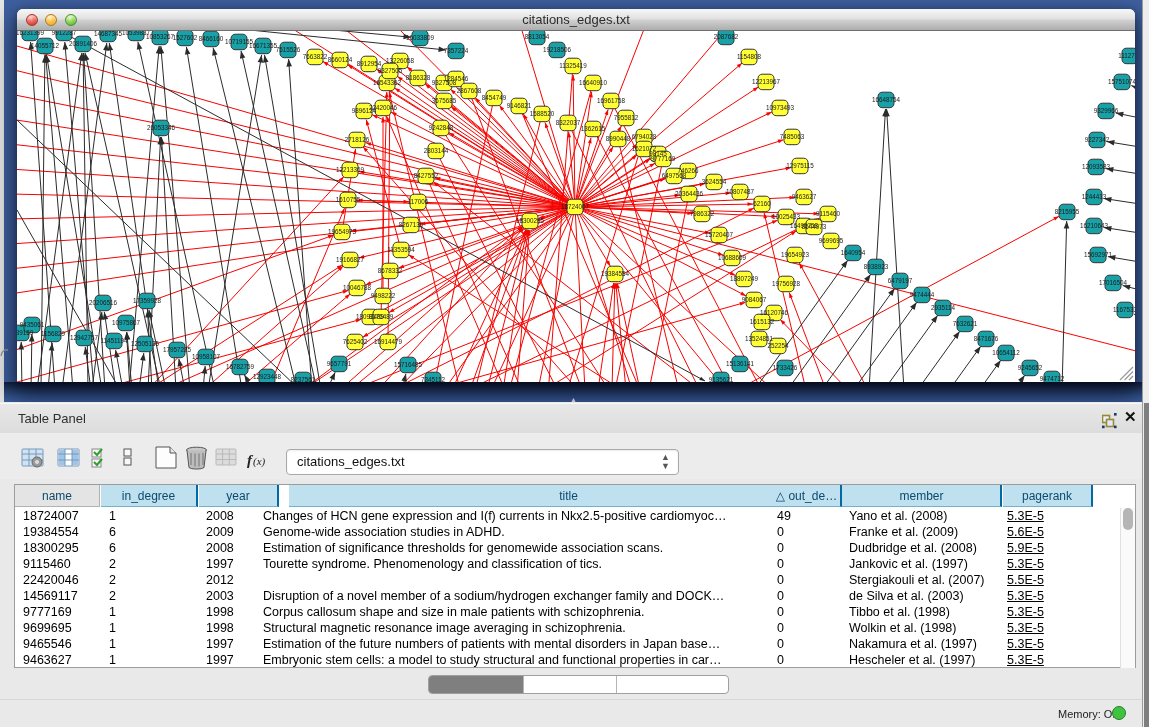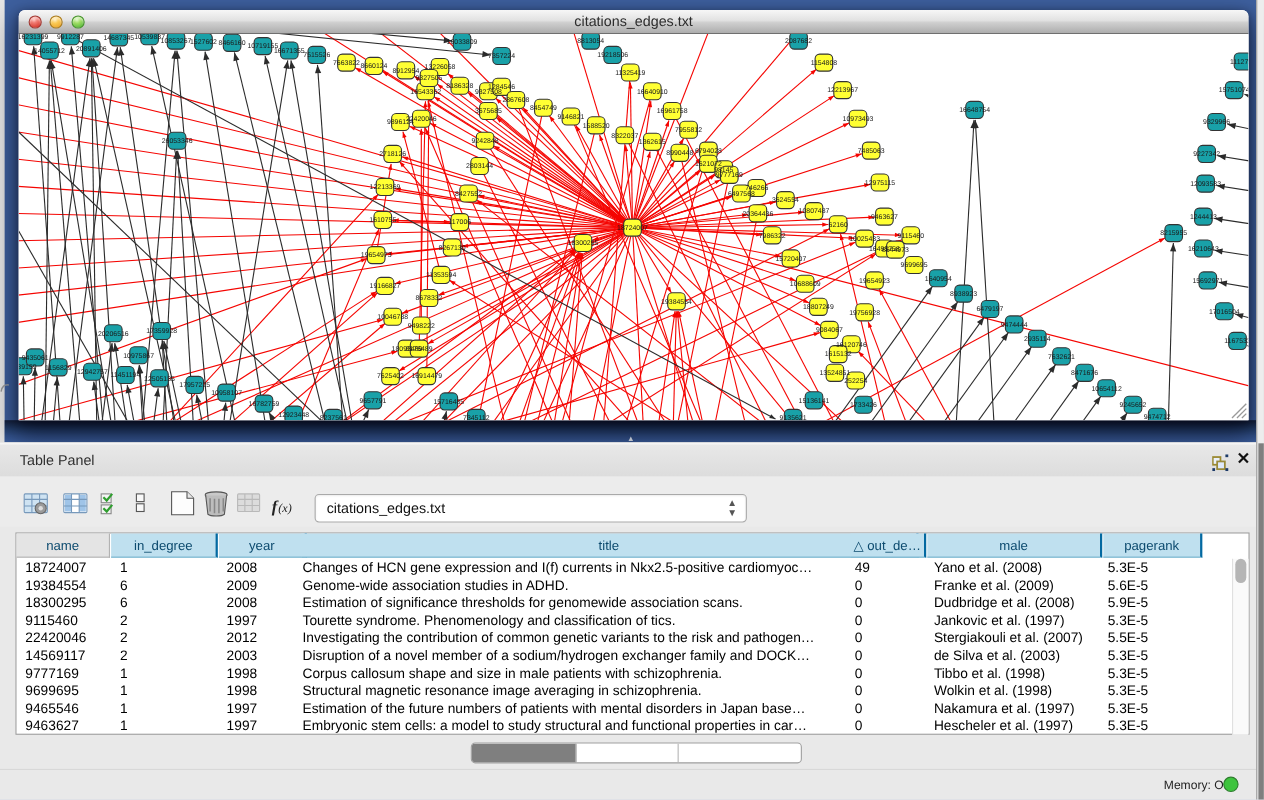--- a/index.html
+++ b/index.html
@@ -56,24 +56,24 @@
 #thead { position:absolute; left:0; top:0; width:1120px; height:22px; font-size:12px; color:#0c4a6e; }
 #thead span { position:absolute; top:0; height:22px; line-height:22px; text-align:center;
   background:#bfe0ef; border-right:2px solid #0369a1; border-bottom:1px solid #74b2cc; }
 #thead span.gray { background:#e4e4e4; border-right:1px solid #b2b2b2; border-bottom:1px solid #b2b2b2; }
 #tbody { position:absolute; left:0; top:23px; width:1120px; font-size:12.5px; color:#000; }
 .tr { position:relative; height:16px; line-height:16px; white-space:nowrap; }
 .tr span { position:absolute; top:0; overflow:hidden; }
 .c0 { left:8px;   width:90px;  }
 .c1 { left:94px;  width:90px;  }
 .c2 { left:191px; width:70px;  }
-.c3 { left:260px; width:494px; }
+.c3 { left:248px; width:494px; }
 .c4 { left:762px; width:62px;  }
 .c5 { left:834px; width:155px; }
-.c6 { left:992px; width:95px;  }
+.c6 { left:992px; width:95px;text-decoration:underline;  }
 #vsb { position:absolute; left:1105px; top:23px; width:15px; height:160px; background:#fafafa; border-left:1px solid #e0e0e0; }
 #vsb .th { position:absolute; left:2px; top:0px; width:10px; height:22px; background:#b5b5b5; border-radius:5px; }
 
 
 #tabs { position:absolute; left:428px; top:273px; height:19px; display:flex;
   border:1px solid #9f9f9f; border-radius:4px; overflow:hidden; background:#fff;
   font-size:13px; }
 #tabs div { padding:18px 14px; line-height:18px; color:#111; border-right:1px solid #b5b5b5; }
 #tabs div:last-child { border-right:none; }
 #tabs div.sel { background:#7f7f7f; color:#fff; }
@@ -829,23 +829,23 @@
         <text x="247" y="32" font-size="15" font-style="italic" font-weight="bold" font-family="Liberation Serif, serif" fill="#222">f</text>
         <text x="253" y="32" font-size="11" font-style="italic" font-family="Liberation Serif, serif" fill="#222">(x)</text>
       </svg>
       <div class="combo">citations_edges.txt<span class="ar">▲<br>▼</span></div>
     </div>
     <div id="tbl">
       <div id="thead">
         <span class="gray" style="left:0;width:85px">name</span>
         <span style="left:86px;width:97px">in_degree</span>
         <span style="left:184px;width:80px">year</span>
-        <span style="left:259px;width:561px">title</span>
+        <span style="left:274px;width:561px">title</span>
         <span style="left:758px;width:69px">△ out_de…</span>
-        <span style="left:828px;width:159px">male</span>
+        <span style="left:828px;width:159px">member</span>
         <span style="left:988px;width:90px">pagerank</span>
       </div>
       <div id="tbody">
 <div class="tr">
             <span class="c0">18724007</span>
             <span class="c1">1</span>
             <span class="c2">2008</span>
             <span class="c3">Changes of HCN gene expression and I(f) currents in Nkx2.5-positive cardiomyoc…</span>
             <span class="c4">49</span>
             <span class="c5">Yano et al. (2008)</span>
@@ -875,21 +875,20 @@
             <span class="c2">1997</span>
             <span class="c3">Tourette syndrome. Phenomenology and classification of tics.</span>
             <span class="c4">0</span>
             <span class="c5">Jankovic et al. (1997)</span>
             <span class="c6">5.3E-5</span>
           </div>
 <div class="tr">
             <span class="c0">22420046</span>
             <span class="c1">2</span>
             <span class="c2">2012</span>
-            <span class="c3">Investigating the contribution of common genetic variants to the risk and pathogen…</span>
             <span class="c4">0</span>
             <span class="c5">Stergiakouli et al. (2007)</span>
             <span class="c6">5.5E-5</span>
           </div>
 <div class="tr">
             <span class="c0">14569117</span>
             <span class="c1">2</span>
             <span class="c2">2003</span>
             <span class="c3">Disruption of a novel member of a sodium/hydrogen exchanger family and DOCK…</span>
             <span class="c4">0</span>

